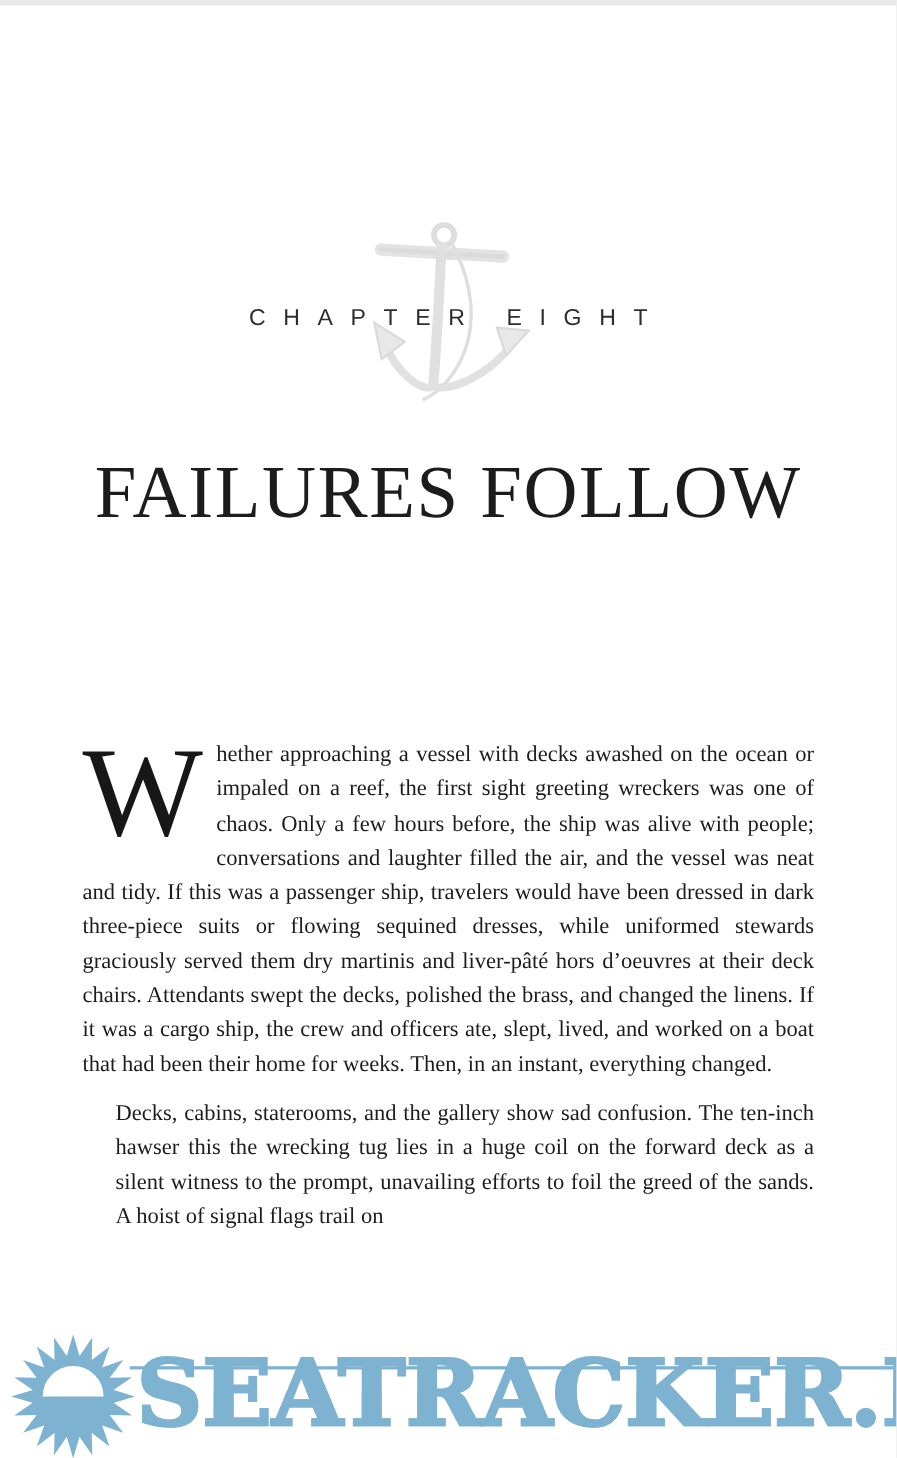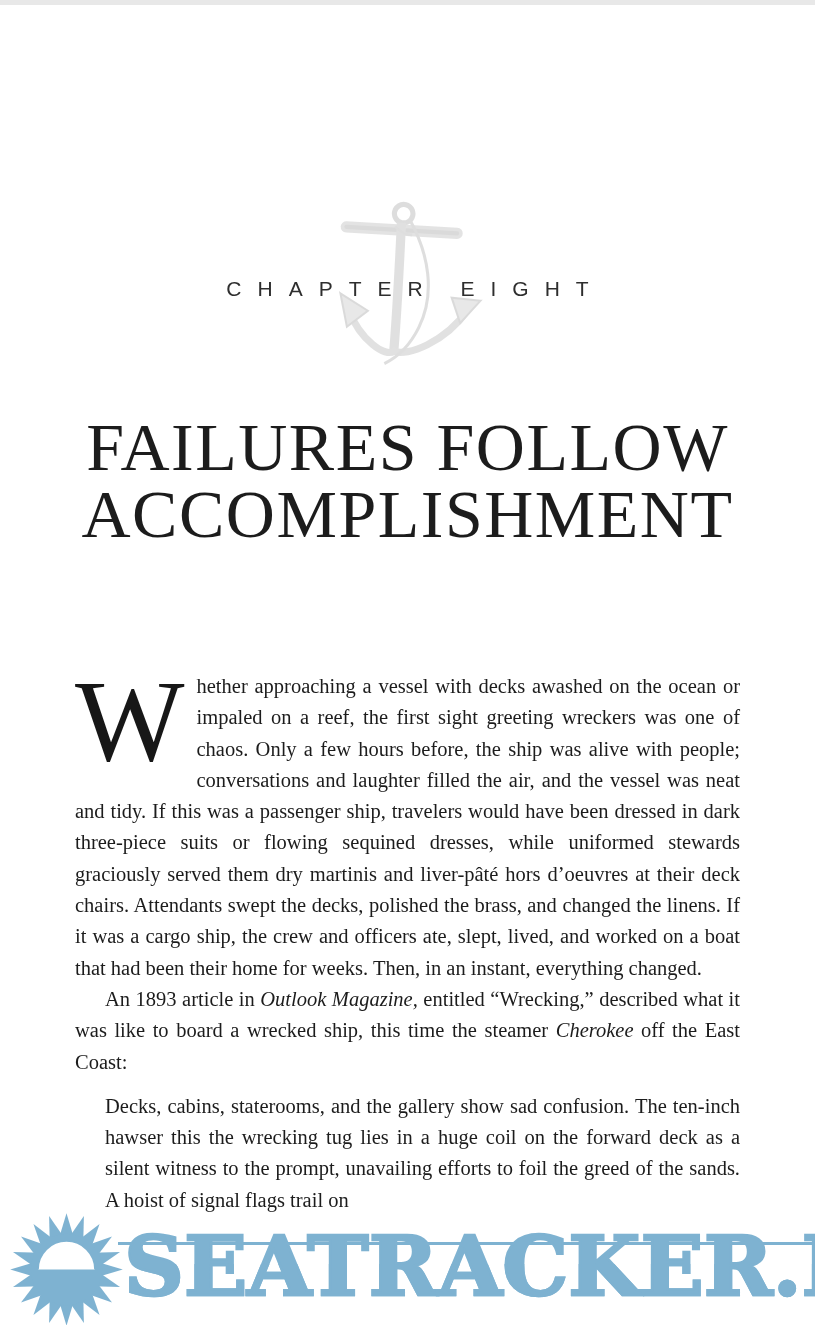--- a/index.html
+++ b/index.html
@@ -77,26 +77,24 @@
 
       <path d="M70 20 C96 48 112 84 104 120 C100 138 92 152 80 162" stroke-width="3" stroke="#c4c4c4"></path>
       <path d="M58 30 C64 34 70 36 76 34" stroke-width="2.5" stroke="#c4c4c4"></path>
     </g>
   </svg>
 
   <div class="chapter-heading">CHAPTER EIGHT</div>
 
   <div class="page-title">
     <div>FAILURES FOLLOW</div>
-    <div>ACCOMPLISHMENT</div>
   </div>
 
   <div class="body-col">
     <p class="para"><span class="drop-cap">W</span><span>hether approaching a vessel with decks awashed on the ocean or impaled on a reef, the first sight greeting wreckers was one of chaos. Only a few hours before, the ship was alive with people; conversations and laughter filled the air, and the vessel was neat and tidy. If this was a passenger ship, travelers would have been dressed in dark three-piece suits or flowing sequined dresses, while uniformed stewards graciously served them dry martinis and liver-pâté hors d’oeuvres at their deck chairs. Attendants swept the decks, polished the brass, and changed the linens. If it was a cargo ship, the crew and officers ate, slept, lived, and worked on a boat that had been their home for weeks. Then, in an instant, everything changed.</span></p>
-    <p class="para-indent"><span>An 1893 article in </span><span style="font-style: italic;">Outlook Magazine,</span><span> entitled “Wrecking,” described what it was like to board a wrecked ship, this time the steamer </span><span style="font-style: italic;">Cherokee</span><span> off the East Coast:</span></p>
     <p class="block-quote">Decks, cabins, staterooms, and the gallery show sad confusion. The ten-inch hawser this the wrecking tug lies in a huge coil on the forward deck as a silent witness to the prompt, unavailing efforts to foil the greed of the sands. A hoist of signal flags trail on</p>
   </div>
 
   <div class="watermark">
     <div class="wm-line" style="background: rgb(109, 168, 203);"></div>
     <svg class="wm-sun" viewBox="-70 -70 140 140" xmlns="http://www.w3.org/2000/svg">
       <g id="rays">
         <g id="ray">
             <path d="M0 -63 L-9 -33 L9 -33 Z" class="wm-fill" fill="#6da8cb"></path>
           </g>

